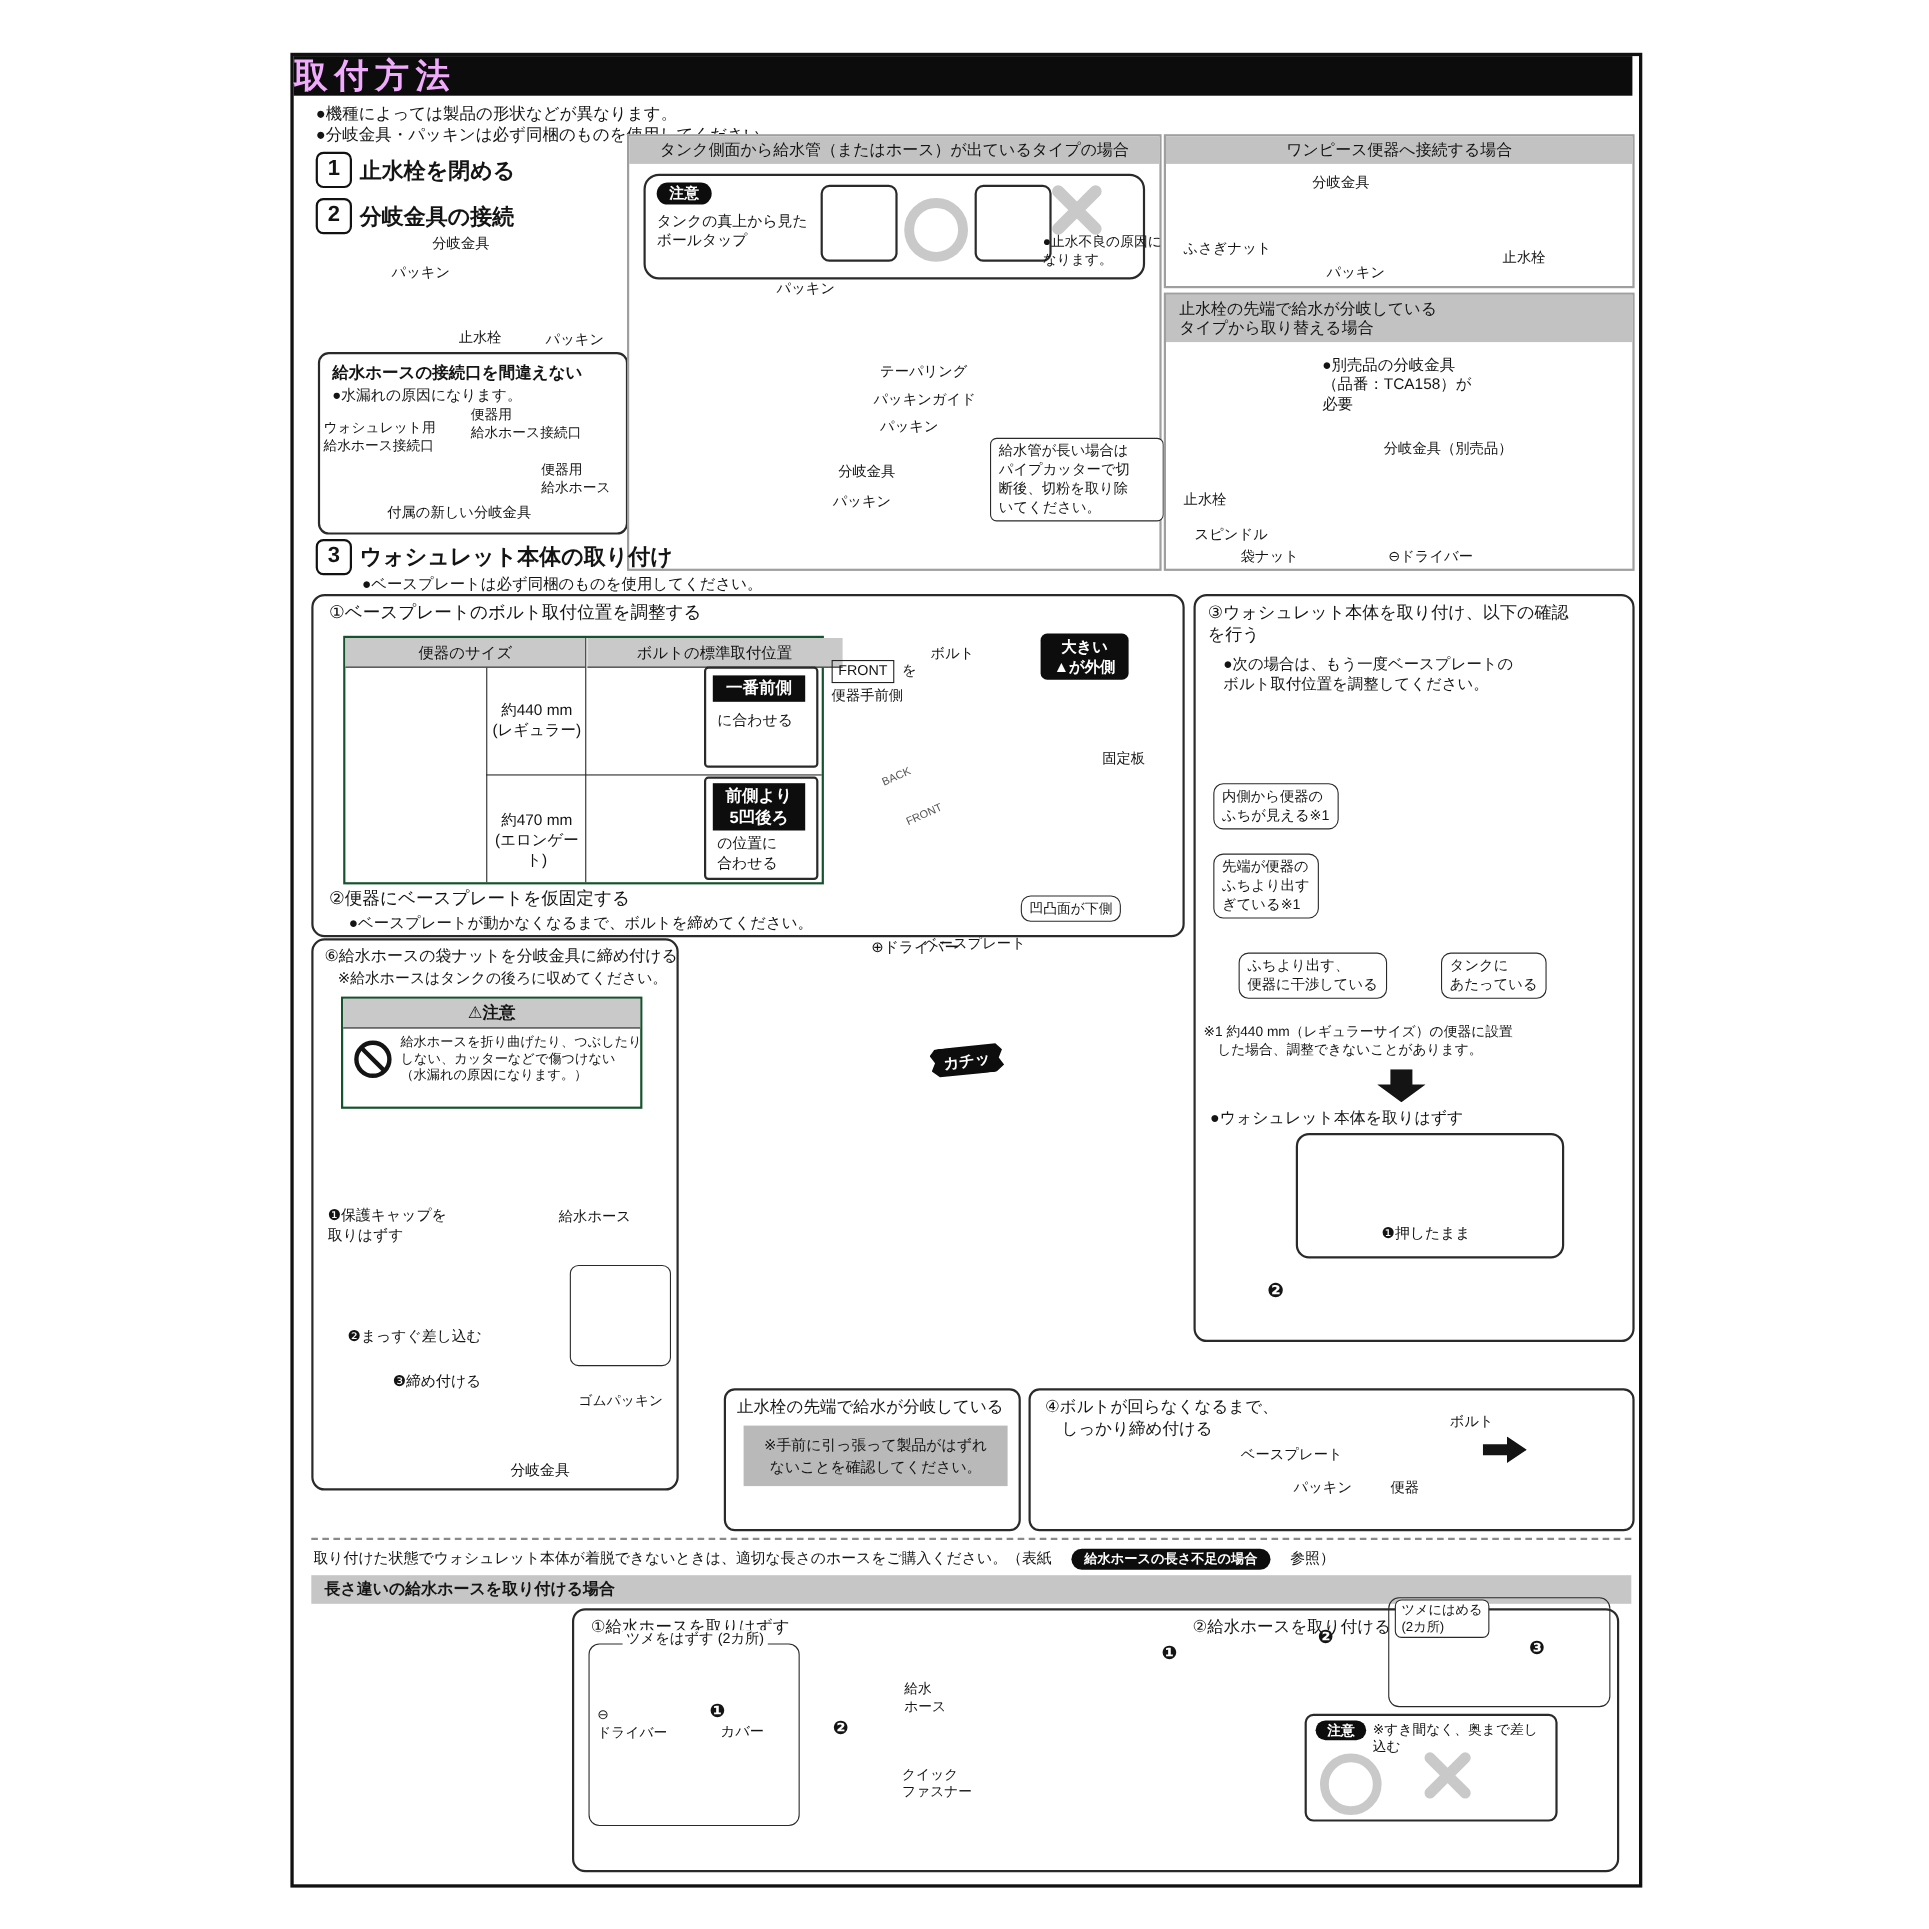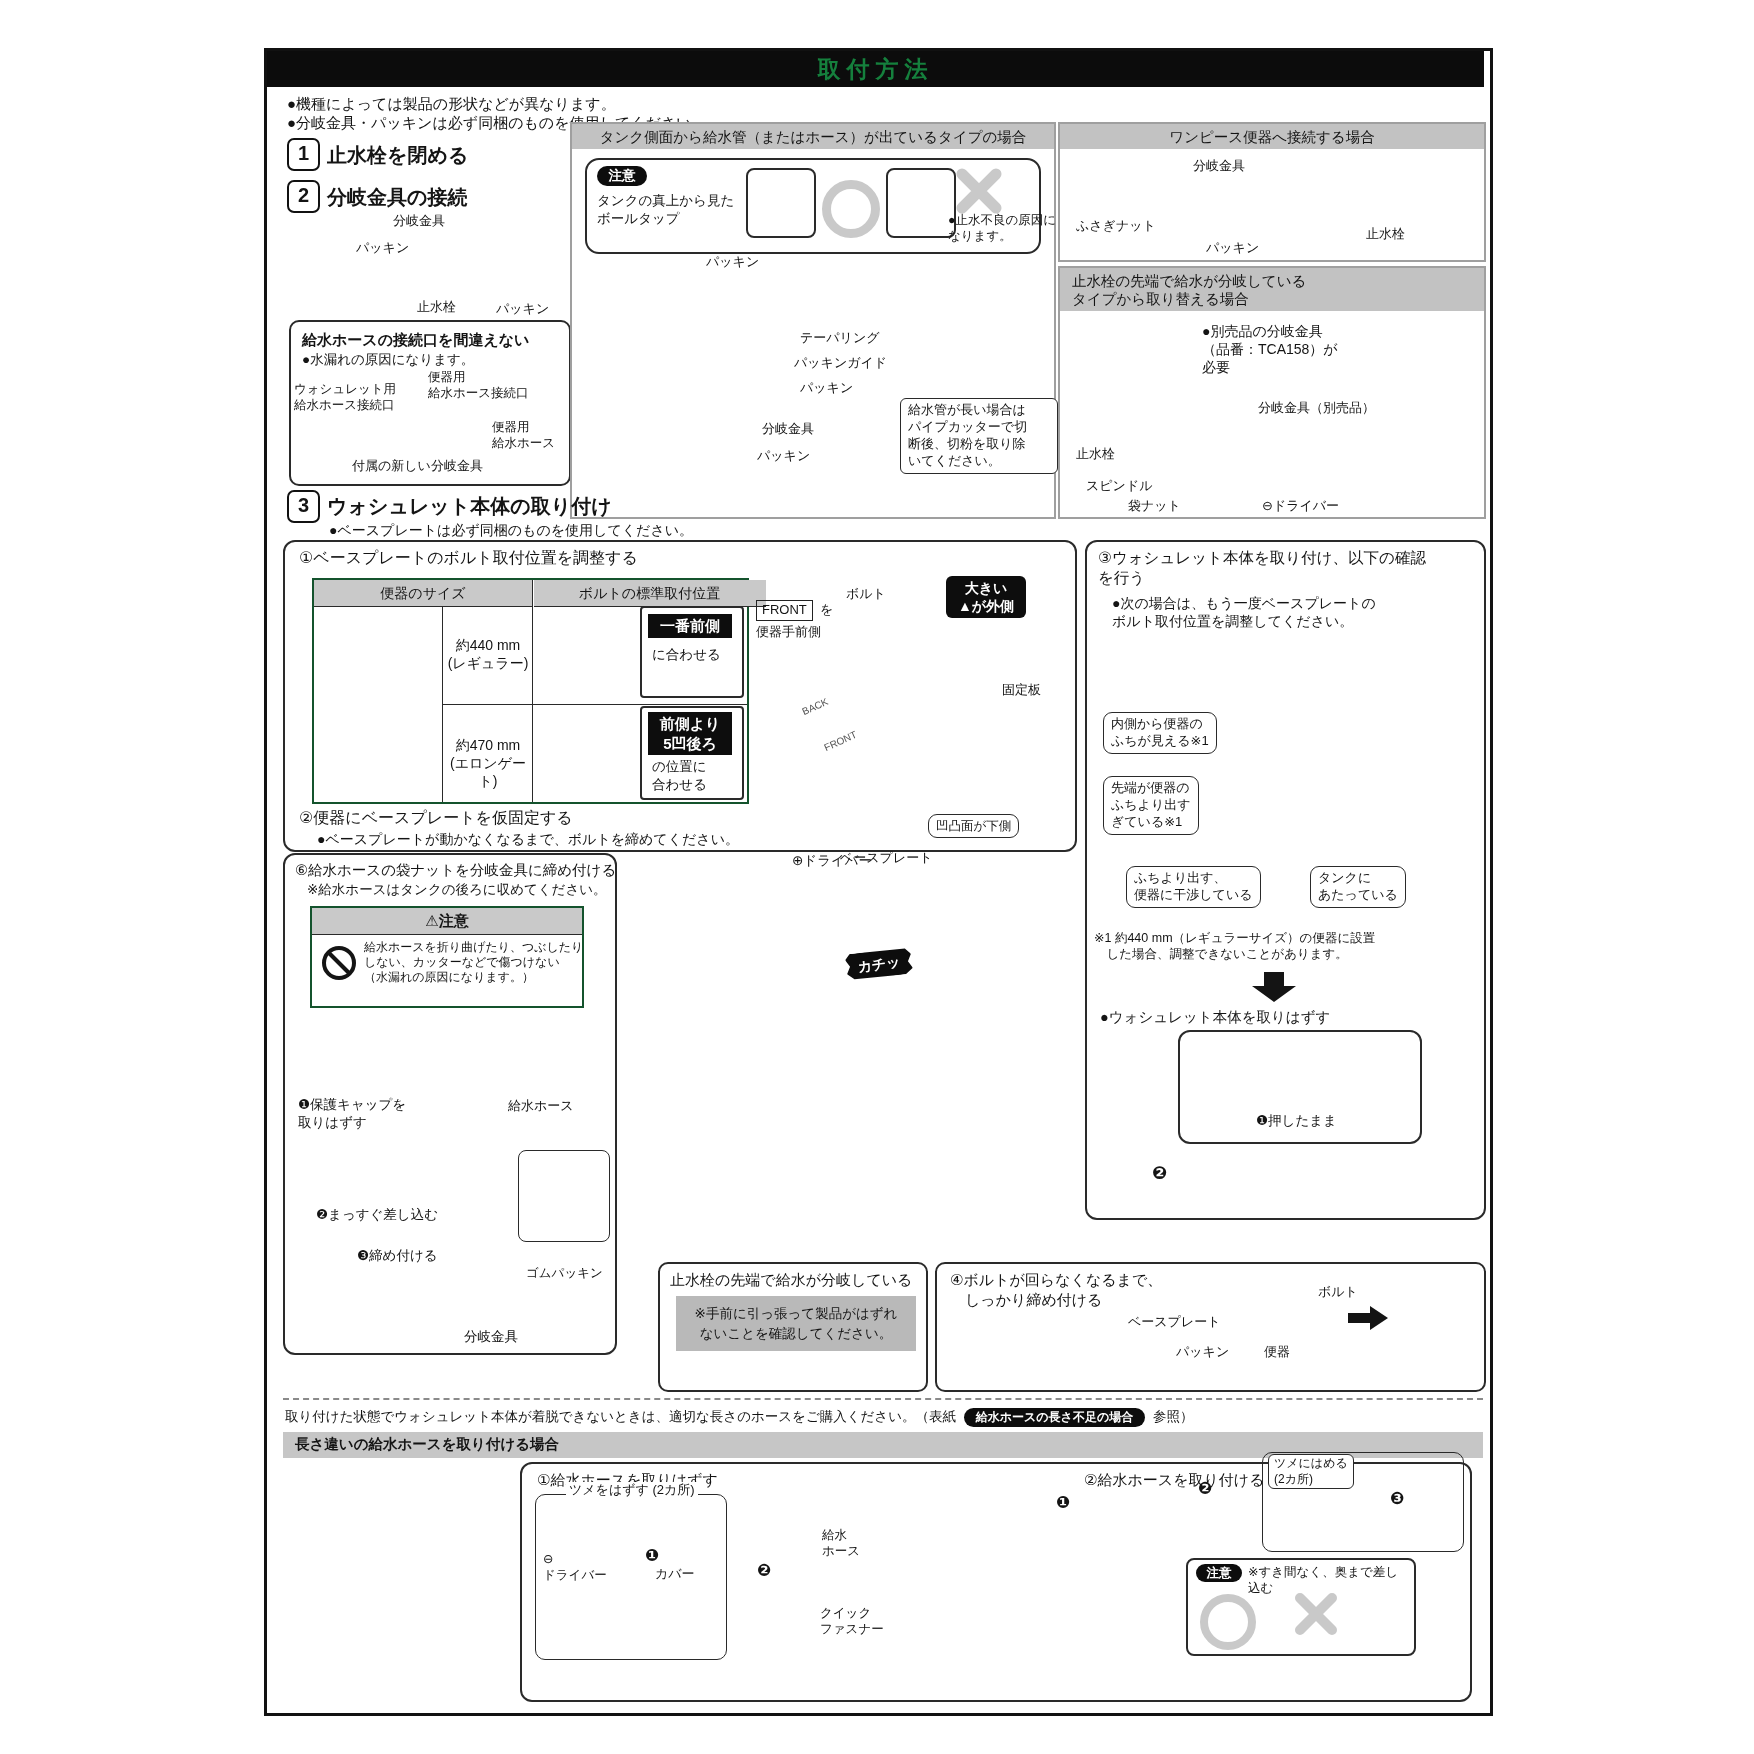--- a/index.html
+++ b/index.html
@@ -4,22 +4,22 @@
 <style>
   html,body{margin:0;padding:0;background:#fff}
   #page{position:relative;width:1754px;height:1754px;background:#fff;overflow:hidden;
         font-family:"Liberation Sans","DejaVu Sans",sans-serif;color:#141414}
   .abs{position:absolute}
   .pre{white-space:pre-line}
   .b{font-weight:bold}
   .l{position:absolute;font-size:13px;line-height:1.3}
   .ls{position:absolute;font-size:12.5px;line-height:1.25}
   .frame{position:absolute;left:264px;top:48px;width:1223px;height:1662px;border:3px solid #111;background:#fff}
-  .hbar{position:absolute;left:267px;top:51px;width:1217px;height:36px;background:#0c0c0c;color:#15803d;
-        font-size:23px;font-weight:bold;text-align:center;line-height:36px;letter-spacing:6px}
+  .hbar{position:absolute;left:267px;top:51px;width:1217px;height:36px;background:#0c0c0c;color:#f0abfc;
+        font-size:31px;font-weight:bold;text-align:left;line-height:36px;letter-spacing:6px}
   .numsq{position:absolute;width:29px;height:29px;border:2.5px solid #111;border-radius:7px;background:#fff;
         font-size:20px;font-weight:bold;text-align:center;line-height:26px}
   .stept{position:absolute;font-size:20px;font-weight:bold}
   .panel{position:absolute;background:#fff;border:2px solid #2a2a2a;border-radius:12px}
   .gpanel{position:absolute;background:#fff;border:2px solid #9f9f9f}
   .ghead{background:#c2c2c2;text-align:center;font-size:14.5px;padding:4px 2px 3px;line-height:1.25}
   .kb{background:#0d0d0d;color:#fff;font-weight:bold;display:inline-block;text-align:center}
   .bubble{position:absolute;border:1.5px solid #2a2a2a;border-radius:9px;background:#fff;padding:3px 7px;
         font-size:13px;line-height:1.3}
   .ring{position:absolute;border-radius:50%;border:9px solid #c9c9c9}
@@ -524,21 +524,21 @@
   <div class="l" style="left:1128px;top:1314px">ベースプレート</div>
   <div class="l" style="left:1176px;top:1344px">パッキン</div>
   <div class="l" style="left:1264px;top:1344px">便器</div>
   <svg class="abs" style="left:1348px;top:1306px" width="40" height="24">
     <polygon points="0,7 22,7 22,0 40,12 22,24 22,17 0,17" fill="#141414"></polygon>
   </svg>
 
   <div class="abs" style="left:283px;top:1398px;width:1200px;border-top:2px dashed #8a8a8a"></div>
   <div class="abs" style="left:285px;top:1408px;font-size:13.5px">
     <span>取り付けた状態でウォシュレット本体が着脱できないときは、適切な長さのホースをご購入ください。（表紙</span>
-    <span class="kb pill" style="font-size:12px;padding:1px 12px;border-radius:10px;margin:0 4px">給水ホースの長さ不足の場合</span>
+    <span class="kb pill" style="font-size:12px;padding:1px 12px;border-radius:10px;margin:0 14px">給水ホースの長さ不足の場合</span>
     <span>参照）</span>
   </div>
   <div class="abs" style="left:283px;top:1432px;width:1200px;height:26px;background:#c6c6c6">
     <div class="b" style="font-size:14.5px;padding:3px 0 0 12px">長さ違いの給水ホースを取り付ける場合</div>
   </div>
 
   <div class="panel" style="left:520px;top:1462px;width:948px;height:236px;background:transparent"></div>
   <div class="l" style="left:537px;top:1470px;font-size:15px">①給水ホースを取りはずす</div>
   <div class="panel" style="left:535px;top:1494px;width:190px;height:164px;border-radius:10px;border-width:1.5px;background:transparent"></div>
   <div class="l" style="left:566px;top:1482px;font-size:13px;background:#fff;padding:0 3px">ツメをはずす (2カ所)</div>

